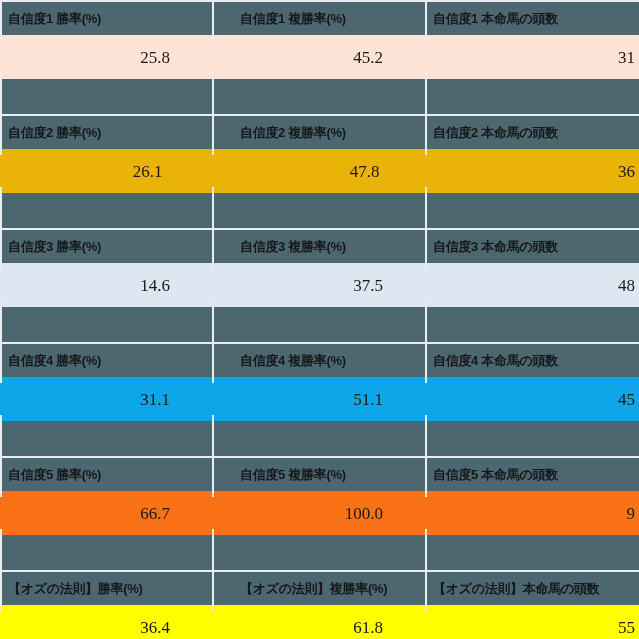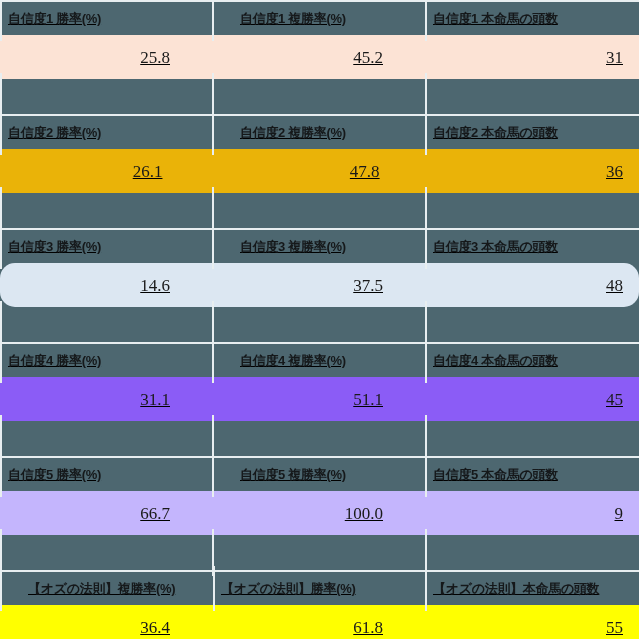--- a/index.html
+++ b/index.html
@@ -40,21 +40,20 @@
     height: 35px;
     background: #4d6770;
     display: flex;
   }
   .cell {
     box-sizing: border-box;
     height: 100%;
     display: flex;
     align-items: center;
     position: relative;
-    text-decoration: underline;
   }
   .col-0 { width: 212px; }
   .col-1 { width: 213px; padding-left: 20px; }
   .col-2 { width: 214px; }
 
   
   .header-row .cell + .cell::before,
   .spacer-row .cell + .cell::before {
     content: "";
     position: absolute;
@@ -89,21 +88,21 @@
   }
   .value-text {
     font-size: 17px;
     color: #1a1a1a;
     padding-right: 8px;
     line-height: 1;
     font-family: "Liberation Serif", "DejaVu Serif", serif;
   }
   .value-row .col-0 .value-text { padding-right: 42px; }
   .value-row .col-1 .value-text { padding-right: 42px; }
-  .value-row .col-2 .value-text { padding-right: 16px; }
+  .value-row .col-2 .value-text { padding-right: 4px; }
 
   .block-top-rule {
     height: 2px;
     background: #e8eef0;
     width: 100%;
   }
 </style>
 </head>
 <body>
 
@@ -174,21 +173,21 @@
         <div class="cell col-0">
           <span class="header-label">自信度3 勝率(%)</span>
         </div>
         <div class="cell col-1">
           <span class="header-label">自信度3 複勝率(%)</span>
         </div>
         <div class="cell col-2">
           <span class="header-label">自信度3 本命馬の頭数</span>
         </div>
       </div>
-      <div class="value-row" style="background: rgb(220, 231, 242); border-radius: 15px;">
+      <div class="value-row" style="background: rgb(220, 231, 242);">
         <div class="cell value-cell col-0">
           <span class="value-text">14.6</span>
         </div>
         <div class="cell value-cell col-1">
           <span class="value-text">37.5</span>
         </div>
         <div class="cell value-cell col-2">
           <span class="value-text">48</span>
         </div>
       </div>
@@ -204,21 +203,21 @@
         <div class="cell col-0">
           <span class="header-label">自信度4 勝率(%)</span>
         </div>
         <div class="cell col-1">
           <span class="header-label">自信度4 複勝率(%)</span>
         </div>
         <div class="cell col-2">
           <span class="header-label">自信度4 本命馬の頭数</span>
         </div>
       </div>
-      <div class="value-row" style="background: #8b5cf6; justify-content: center;">
+      <div class="value-row" style="background: #0ea5e9; justify-content: center;">
         <div class="cell value-cell col-0">
           <span class="value-text">31.1</span>
         </div>
         <div class="cell value-cell col-1">
           <span class="value-text">51.1</span>
         </div>
         <div class="cell value-cell col-2">
           <span class="value-text">45</span>
         </div>
       </div>
@@ -234,46 +233,46 @@
         <div class="cell col-0">
           <span class="header-label">自信度5 勝率(%)</span>
         </div>
         <div class="cell col-1">
           <span class="header-label">自信度5 複勝率(%)</span>
         </div>
         <div class="cell col-2">
           <span class="header-label">自信度5 本命馬の頭数</span>
         </div>
       </div>
-      <div class="value-row" style="background: #c4b5fd;">
+      <div class="value-row" style="background: #f97316;">
         <div class="cell value-cell col-0">
           <span class="value-text">66.7</span>
         </div>
         <div class="cell value-cell col-1">
           <span class="value-text">100.0</span>
         </div>
         <div class="cell value-cell col-2">
           <span class="value-text">9</span>
         </div>
       </div>
       <div class="spacer-row">
         <div class="cell col-0"></div>
         <div class="cell col-1"></div>
         <div class="cell col-2"></div>
       </div>
     </div>
     <div class="stat-block">
       <div class="block-top-rule"></div>
       <div class="header-row">
+        <div class="cell col-0">
+          <span class="header-label">【オズの法則】勝率(%)</span>
+        </div>
         <div class="cell col-1">
           <span class="header-label">【オズの法則】複勝率(%)</span>
         </div>
-        <div class="cell col-0">
-          <span class="header-label">【オズの法則】勝率(%)</span>
-        </div>
         <div class="cell col-2">
           <span class="header-label">【オズの法則】本命馬の頭数</span>
         </div>
       </div>
       <div class="value-row" style="background: rgb(255, 255, 0);">
         <div class="cell value-cell col-0">
           <span class="value-text">36.4</span>
         </div>
         <div class="cell value-cell col-1">
           <span class="value-text">61.8</span>

